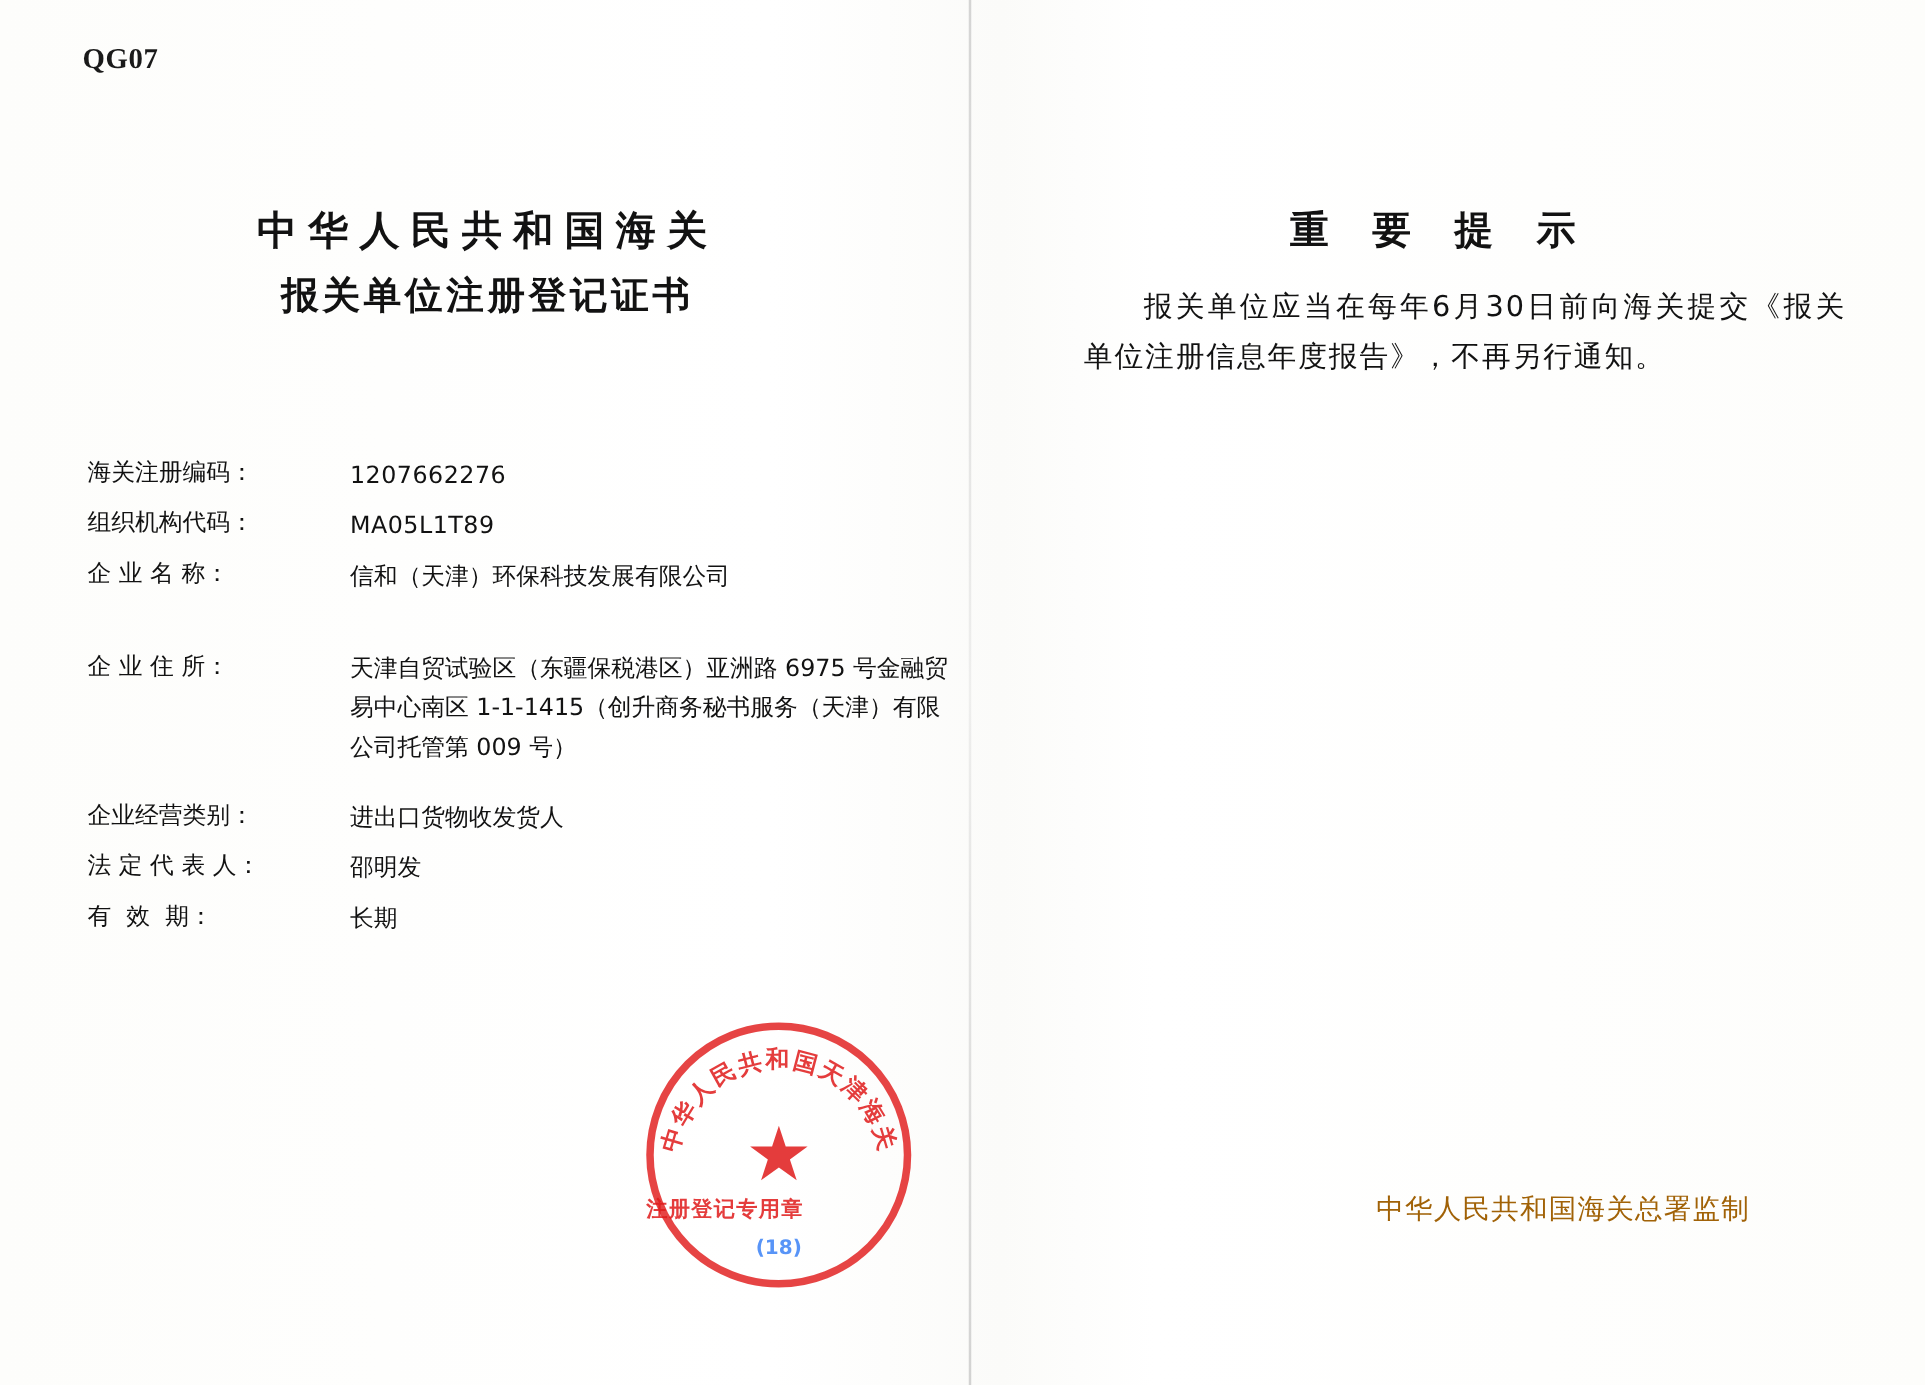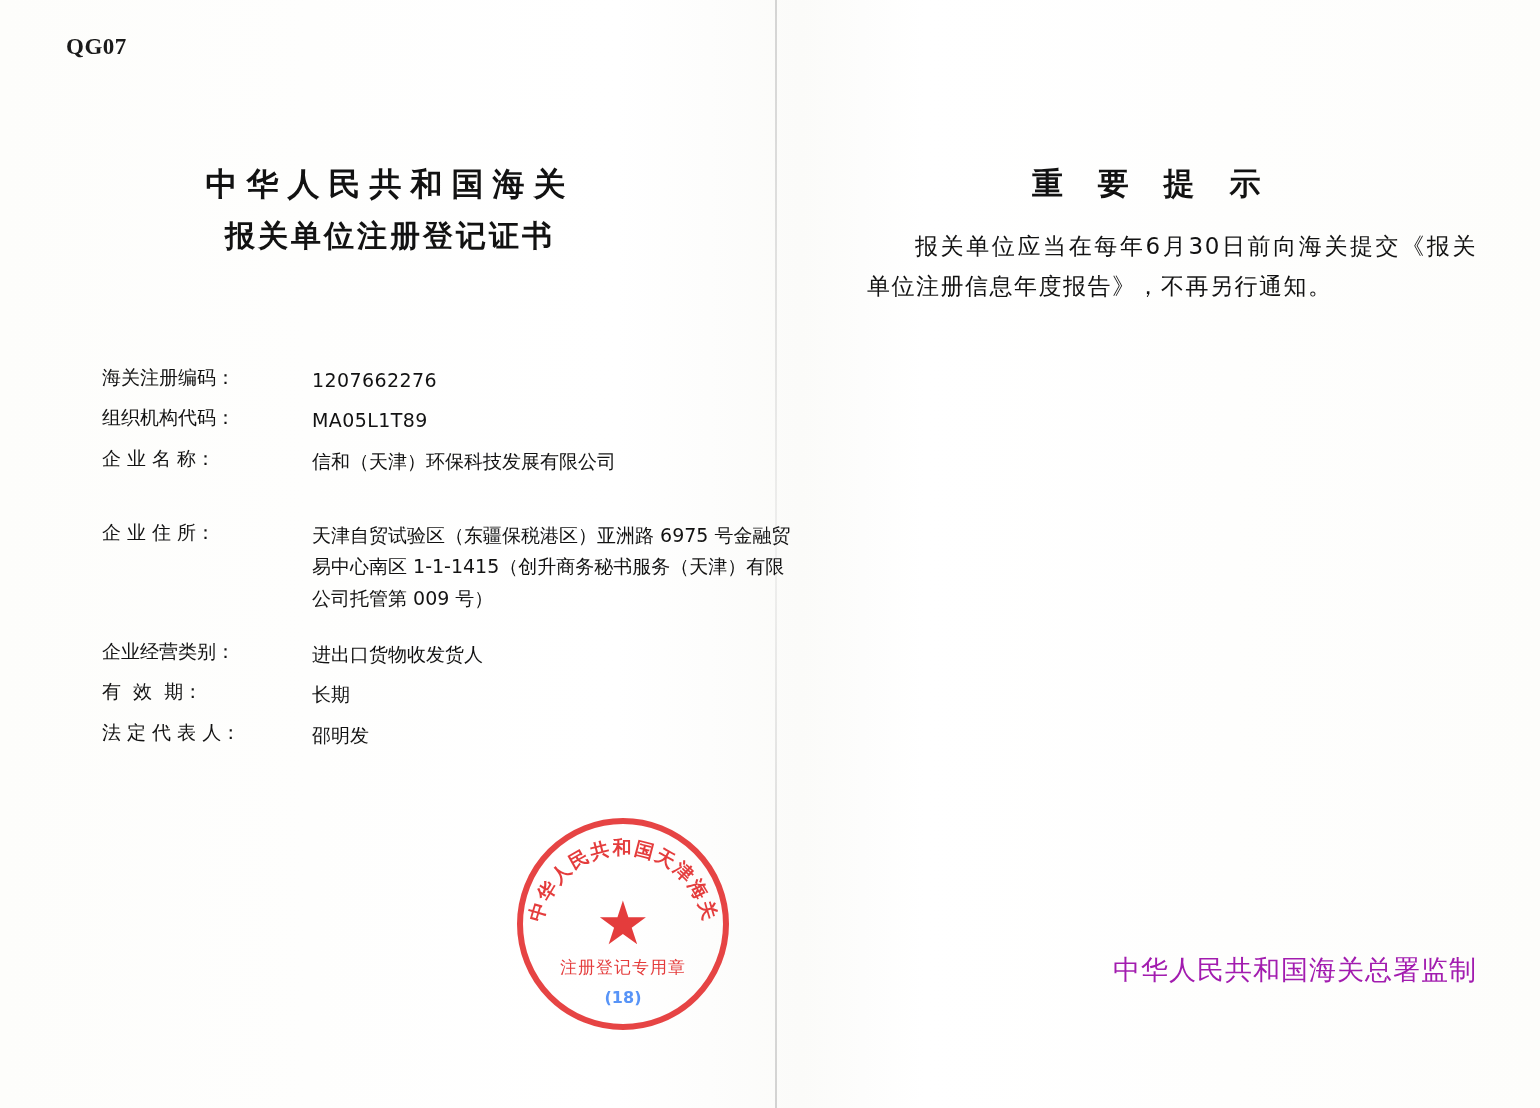--- a/index.html
+++ b/index.html
@@ -75,21 +75,20 @@
     font-size: 30px;
     font-weight: bold;
     letter-spacing: 3px;
     color: #121212;
   }
   .fields {
     position: absolute;
     left: 70px;
     top: 365px;
     width: 700px;
-    margin-left: 32px;
   }
   .field-row {
     display: flex;
     align-items: flex-start;
     margin-bottom: 9px;
   }
   .field-label {
     width: 150px;
     flex: 0 0 150px;
     font-family: "DejaVu Sans", sans-serif;
@@ -161,26 +160,26 @@
     font-family: "DejaVu Sans", sans-serif;
     font-size: 19px;
     font-weight: bold;
     letter-spacing: 2px;
   }
   .seal .bottom-text {
     position: absolute;
     left: 0;
     right: 0;
     top: 138px;
-    text-align: center;
+    text-align: left;
     color: #e01b1b;
     opacity: 0.85;
     font-family: "DejaVu Sans", sans-serif;
     font-size: 17px;
-    font-weight: normal;
+    font-weight: bold;
     letter-spacing: 1px;
   }
   .seal .code-text {
     position: absolute;
     left: 0;
     right: 0;
     top: 170px;
     text-align: center;
     color: #3b82f6;
     opacity: 0.85;
@@ -216,26 +215,26 @@
     font-family: "DejaVu Sans", sans-serif;
     font-size: 23px;
     line-height: 1.75;
     letter-spacing: 1.5px;
     color: #121212;
     text-indent: 48px;
     text-align: justify;
   }
   .issuer {
     position: absolute;
-    left: 336px;
+    left: 324px;
     top: 952px;
     font-family: "DejaVu Sans", sans-serif;
-    font-size: 27px;
+    font-size: 22px;
     letter-spacing: 1px;
-    color: #a21caf;
+    color: #a16207;
   }
 </style>
 </head>
 <body>
 
 <div id="page">
 
   <div class="fold"></div>
 
   <div class="form-code">QG07</div>
@@ -271,27 +270,27 @@
 
       <div class="gap-md"></div>
 
       <div class="field-row">
         <div class="field-label">企业经营类别：</div>
         <div class="field-value">进出口货物收发货人</div>
       </div>
 
 
       <div class="field-row">
+        <div class="field-label">法 定 代 表 人：</div>
+        <div class="field-value">邵明发</div>
+      </div>
+
+      <div class="field-row">
         <div class="field-label">有  效  期：</div>
         <div class="field-value">长期</div>
-      </div>
-
-      <div class="field-row">
-        <div class="field-label">法 定 代 表 人：</div>
-        <div class="field-value">邵明发</div>
       </div>
 
     </div>
 
 
     <div class="seal">
       <div class="ring"></div>
       <div class="arc-text">
         <svg viewBox="0 0 212 212" xmlns="http://www.w3.org/2000/svg">
           <defs>

